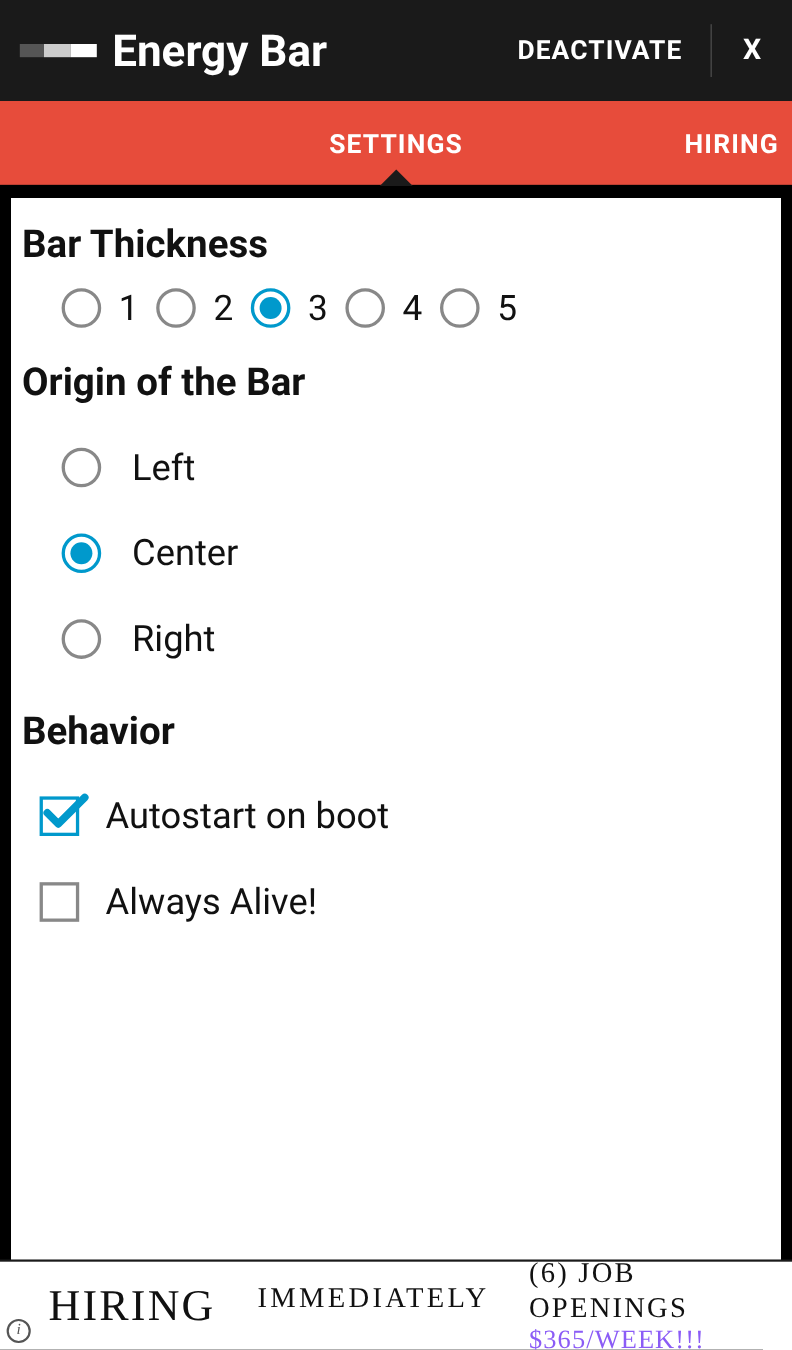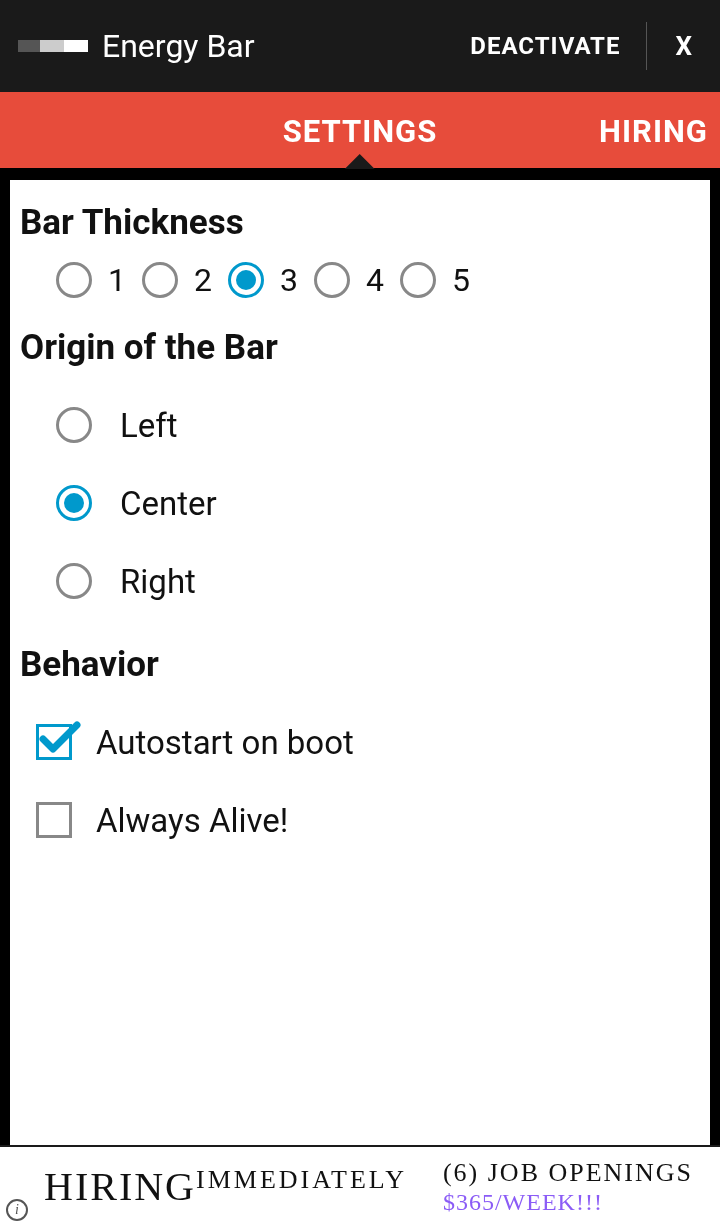--- a/index.html
+++ b/index.html
@@ -29,22 +29,22 @@
   margin-right: 14px;
 }
 .logo-seg {
   height: 12px;
 }
 .logo-seg.s1 { width: 22px; background: #555; }
 .logo-seg.s2 { width: 24px; background: #ccc; }
 .logo-seg.s3 { width: 24px; background: #fff; }
 .app-title {
   color: #fff;
-  font-size: 32px;
-  font-weight: 400;
+  font-size: 40px;
+  font-weight: 700;
   flex: 1;
 }
 .header-btn {
   color: #fff;
   font-size: 24px;
   font-weight: 700;
   letter-spacing: 1px;
   padding: 0 26px;
   height: 48px;
   display: flex;
@@ -72,21 +72,21 @@
   content: "";
   position: absolute;
   top: -2px;
   left: 0;
   right: 0;
   height: 2px;
   background: #e74c3b;
 }
 .tab {
   color: #fff;
-  font-size: 31px;
+  font-size: 24px;
   font-weight: 700;
   letter-spacing: 1px;
   display: flex;
   align-items: center;
   justify-content: center;
   position: relative;
 }
 
 .tabbar {
   justify-content: flex-start;
@@ -231,20 +231,21 @@
 }
 .ad-hiring {
   font-size: 40px;
   letter-spacing: 2px;
   color: #111;
 }
 .ad-immediately {
   font-size: 26px;
   letter-spacing: 3px;
   color: #111;
+  margin-left: 38px;
 }
 .ad-right {
   display: flex;
   flex-direction: column;
   line-height: 1.2;
 }
 .ad-openings {
   font-size: 26px;
   letter-spacing: 2px;
   color: #111;

